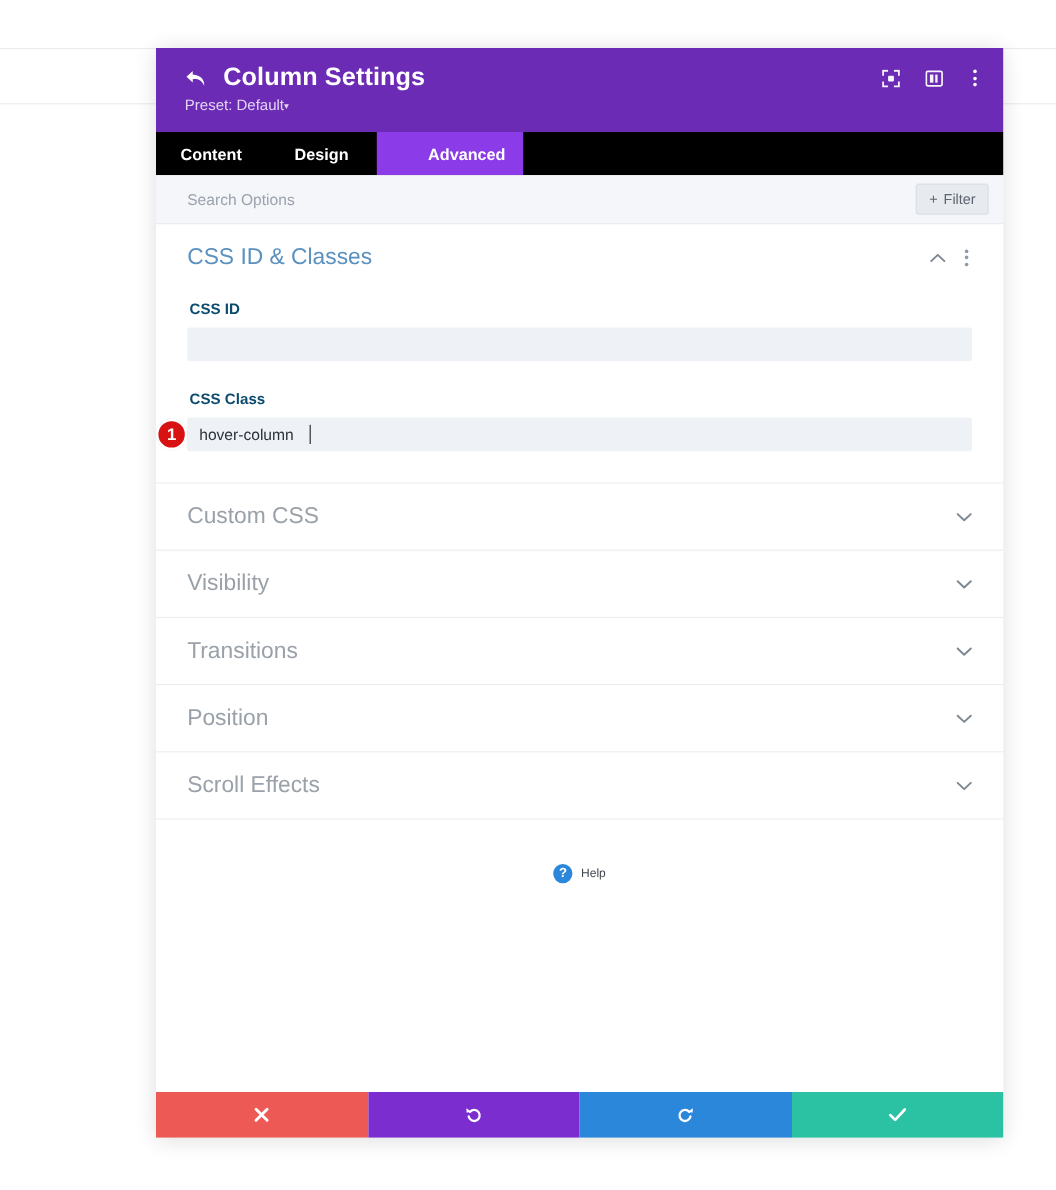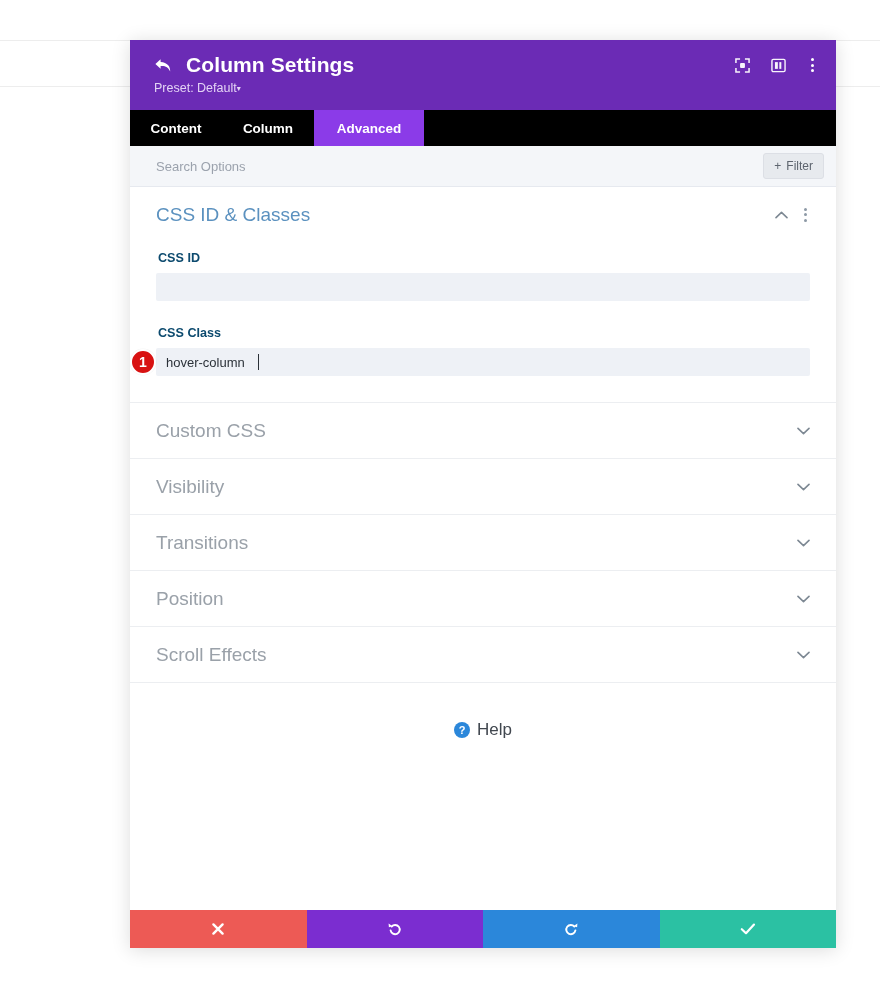--- a/index.html
+++ b/index.html
@@ -136,21 +136,21 @@
   .tab {
     color: #ffffff;
     font-size: 13.5px;
     font-weight: bold;
     display: flex;
     align-items: center;
     justify-content: center;
     cursor: pointer;
     width: 92px;
   }
-  .tab.wide { width: 110px; }
+  .tab.wide { width: 94px; padding-left: 28px; }
   .tab.active {
     background: #8B3BE8;
   }
 
   
   .searchbar {
     height: 40px;
     background: #f4f6f9;
     border-bottom: 1px solid #e6e9ef;
     display: flex;
@@ -316,21 +316,21 @@
     background: #2B87DA;
     color: #ffffff;
     font-size: 11px;
     font-weight: bold;
     display: flex;
     align-items: center;
     justify-content: center;
     line-height: 1;
   }
   .help-text {
-    font-size: 17px;
+    font-size: 10px;
     color: #41474f;
   }
 
   
   .footer {
     height: 38px;
     display: flex;
     flex: none;
   }
   .footer-btn {
@@ -391,21 +391,21 @@
       <span class="kebab">
         <span></span>
         <span></span>
         <span></span>
       </span>
     </div>
   </div>
 
   <div class="tabbar">
     <div class="tab">Content</div>
-    <div class="tab">Column</div>
+    <div class="tab">Design</div>
     <div class="tab wide active">Advanced</div>
   </div>
 
   <div class="searchbar">
     <input class="search-input" type="text" placeholder="Search Options" style="">
     <button class="filter-btn">
       <span>+</span>
       <span>Filter</span>
     </button>
   </div>

